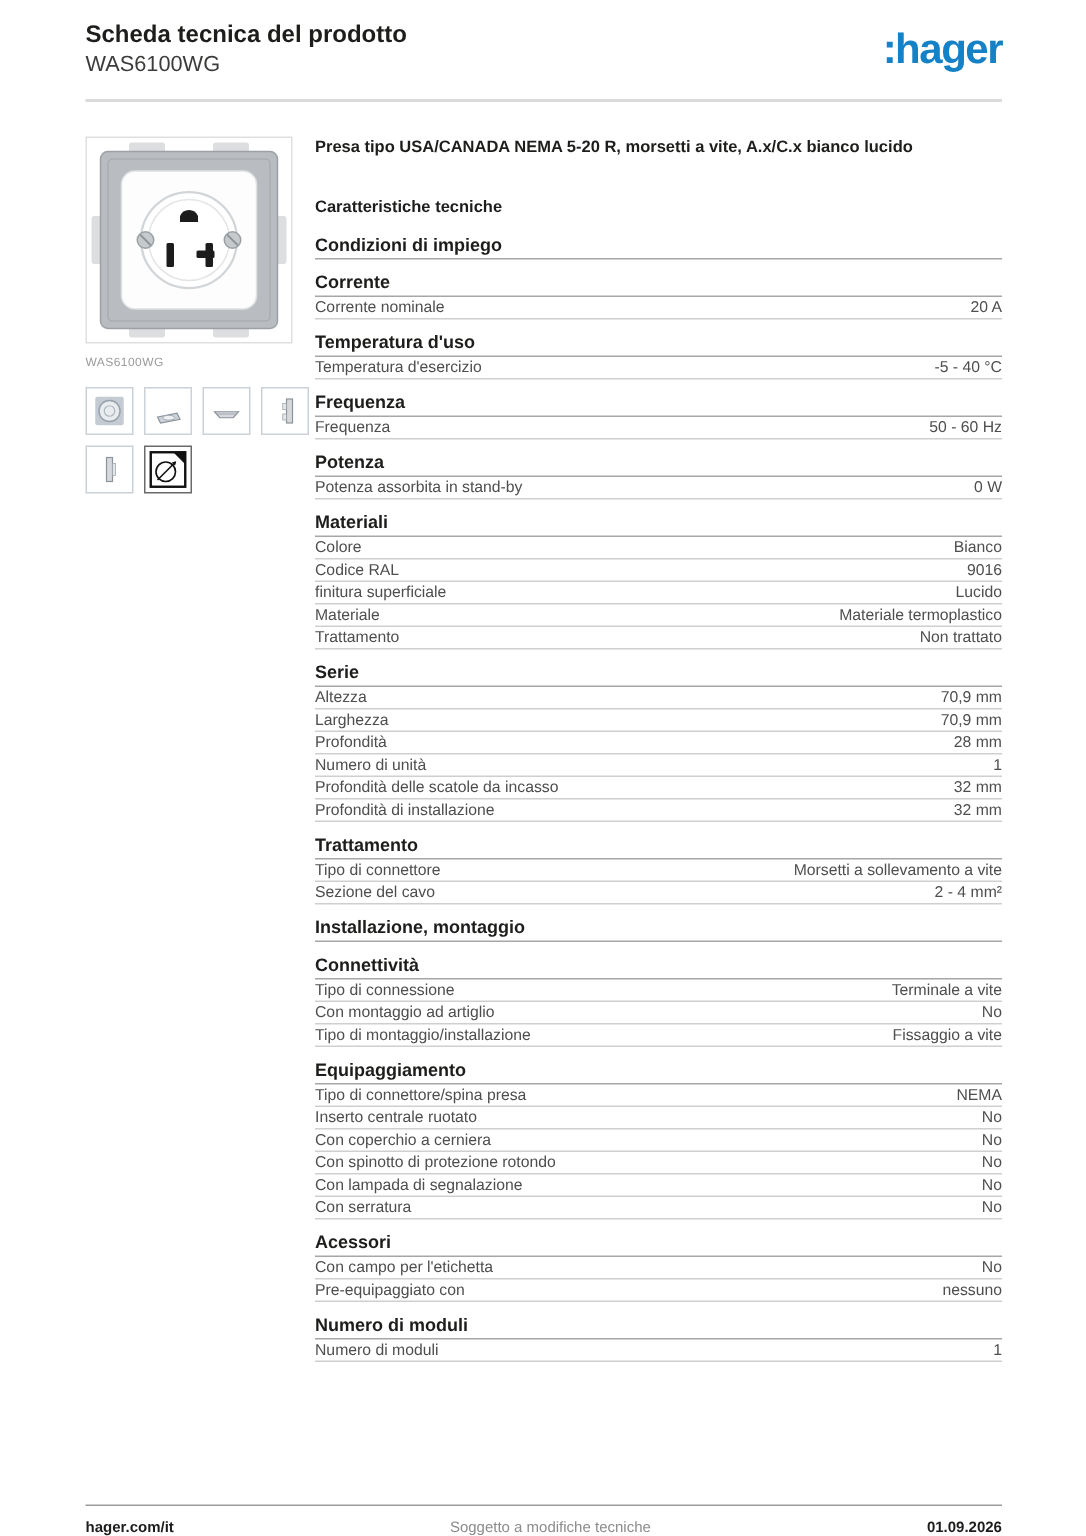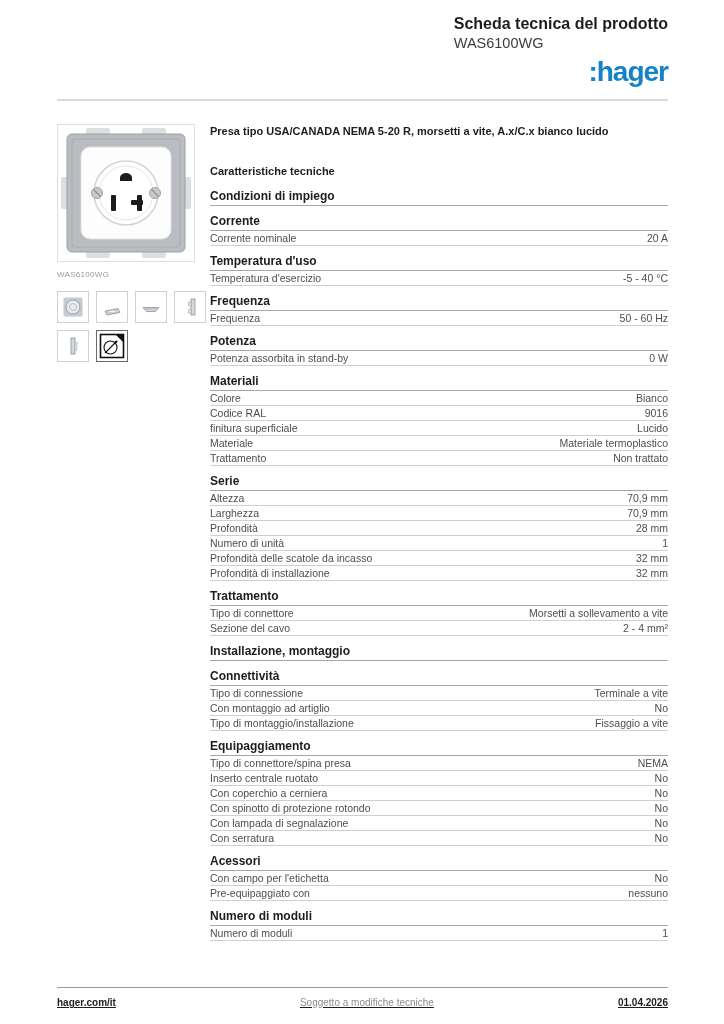--- a/index.html
+++ b/index.html
@@ -2,21 +2,21 @@
 <html><head>
 <meta charset="utf-8">
 <style>
   * { margin:0; padding:0; box-sizing:border-box; }
   html,body { width:724px; height:1024px; background:#ffffff;
     font-family:"Liberation Sans", sans-serif; color:#1d1d1b; }
   .page { position:relative; width:724px; height:1024px; overflow:hidden;
     padding:14px 56px 0 57px; }
 
   
-  .hdr { display:flex; justify-content:space-between; align-items:flex-end;flex-direction:column; }
+  .hdr { display:flex; justify-content:space-between; align-items:flex-start; }
   .hdr-title { font-size:16px; font-weight:bold; color:#1d1d1b; line-height:1.25; }
   .hdr-code  { font-size:14.5px; color:#3c3c3b; line-height:1.3; }
   .logo { font-size:28px; font-weight:bold; color:#1581c6; letter-spacing:-1px;
     line-height:1; margin-top:5px; }
   .hdr-rule { height:2px; background:#dadada; margin-top:13px; }
 
   
   .main { display:flex; margin-top:23px; }
   .left-col { width:153px; flex-shrink:0; }
   .right-col { flex:1; min-width:0; }
@@ -36,21 +36,21 @@
   .section { margin-bottom:8px; }
   .section-title { font-size:12px; font-weight:bold; color:#1d1d1b;
     line-height:11px; padding:2px 0 3px; border-bottom:1px solid #a6a6a6; }
   .row { display:flex; justify-content:space-between; align-items:baseline;
     border-bottom:1px solid #cfcfcf; padding:2px 0 1px;
     font-size:10.5px; line-height:11px; color:#4e4e4e; }
   .row .lbl { text-align:left; }
   .row .val { text-align:right; white-space:nowrap; padding-left:12px; }
 
   
-  .footer { position:absolute; left:57px; right:56px; bottom:16px; height:21px;text-decoration:underline; }
+  .footer { position:absolute; left:57px; right:56px; bottom:0; height:21px; }
   .footer-rule { height:1px; background:#9b9b9b; }
   .footer-row { display:flex; justify-content:space-between; align-items:baseline;
     margin-top:9px; font-size:10px; }
   .f-left { font-weight:bold; color:#1d1d1b; }
   .f-center { color:#8c8c8c; }
   .f-right { font-weight:bold; color:#1d1d1b; }
 </style>
 </head>
 <body>
 
@@ -360,17 +360,17 @@
   </div>
 </div>
     </div>
   </div>
 
   <div class="footer">
     <div class="footer-rule"></div>
     <div class="footer-row">
       <span class="f-left">hager.com/it</span>
       <span class="f-center">Soggetto a modifiche tecniche</span>
-      <span class="f-right">01.04.2026</span>
+      <span class="f-right">01.09.2026</span>
     </div>
   </div>
 
 </div>
 
 </body></html>

